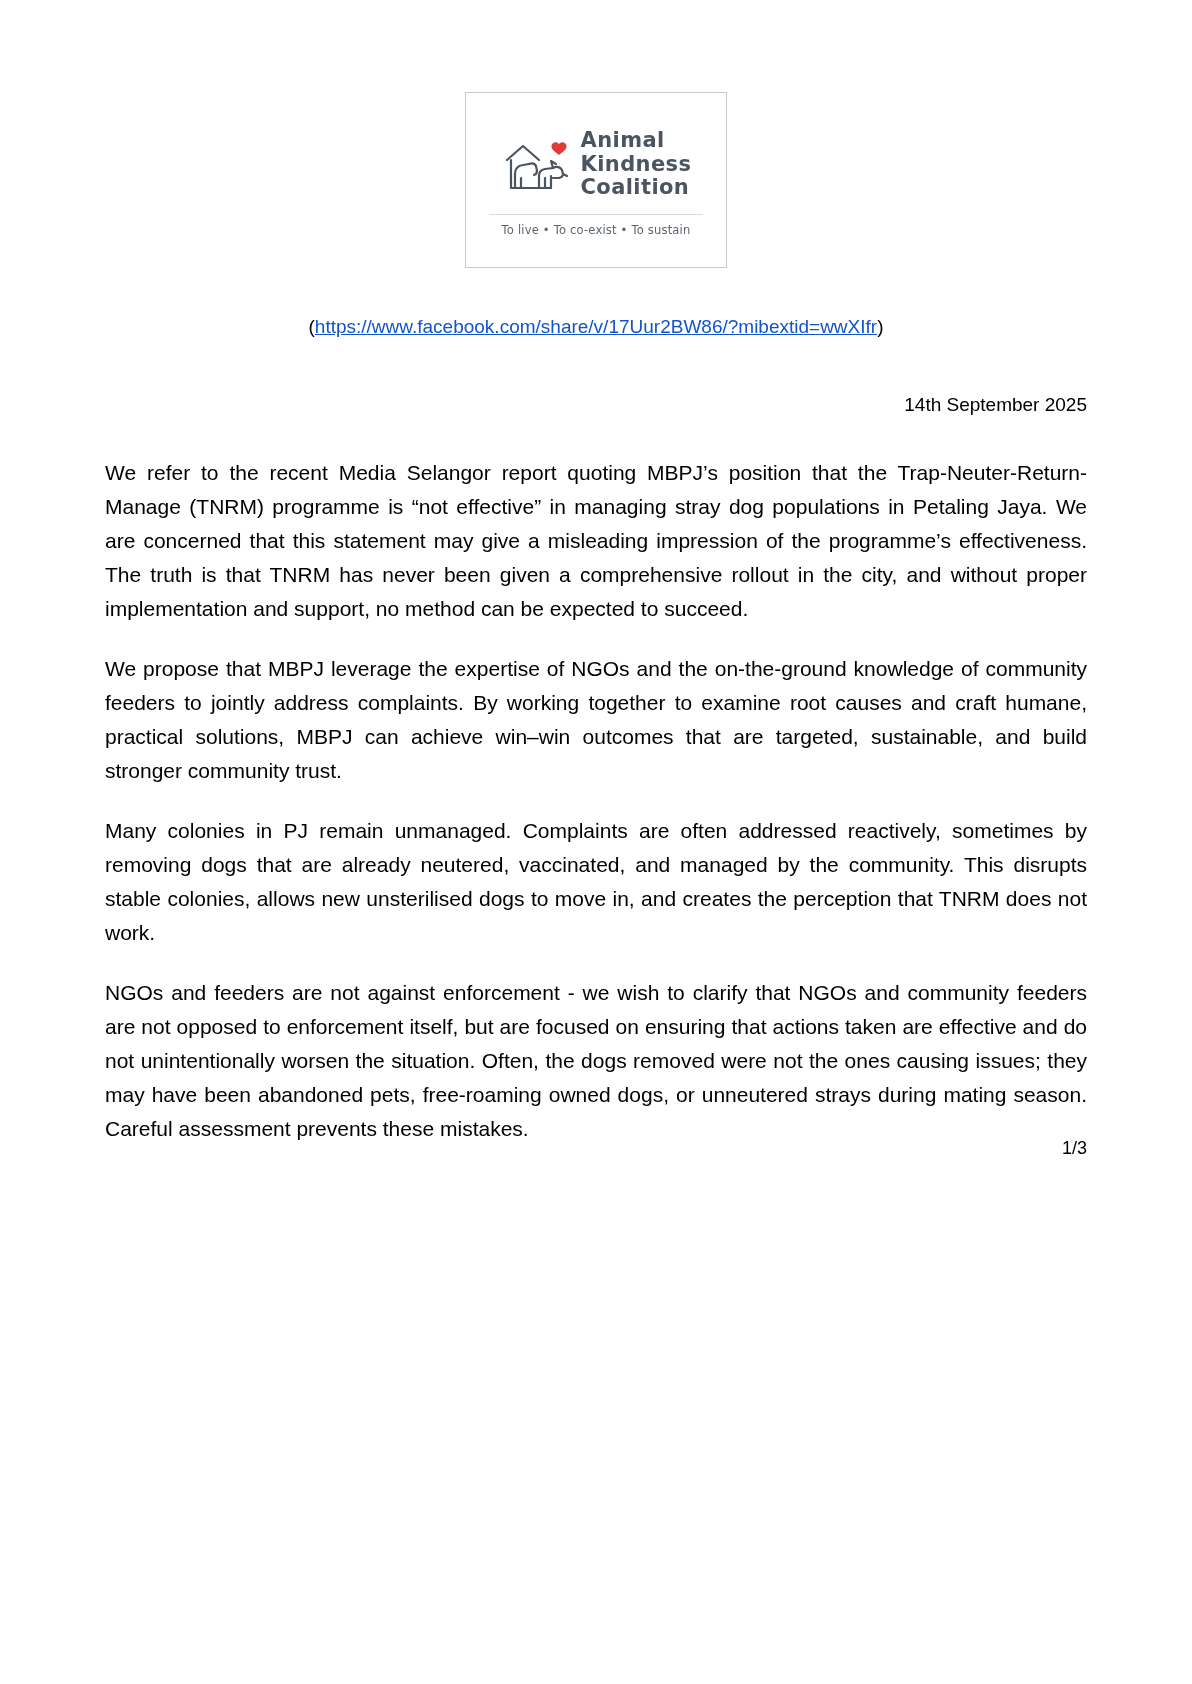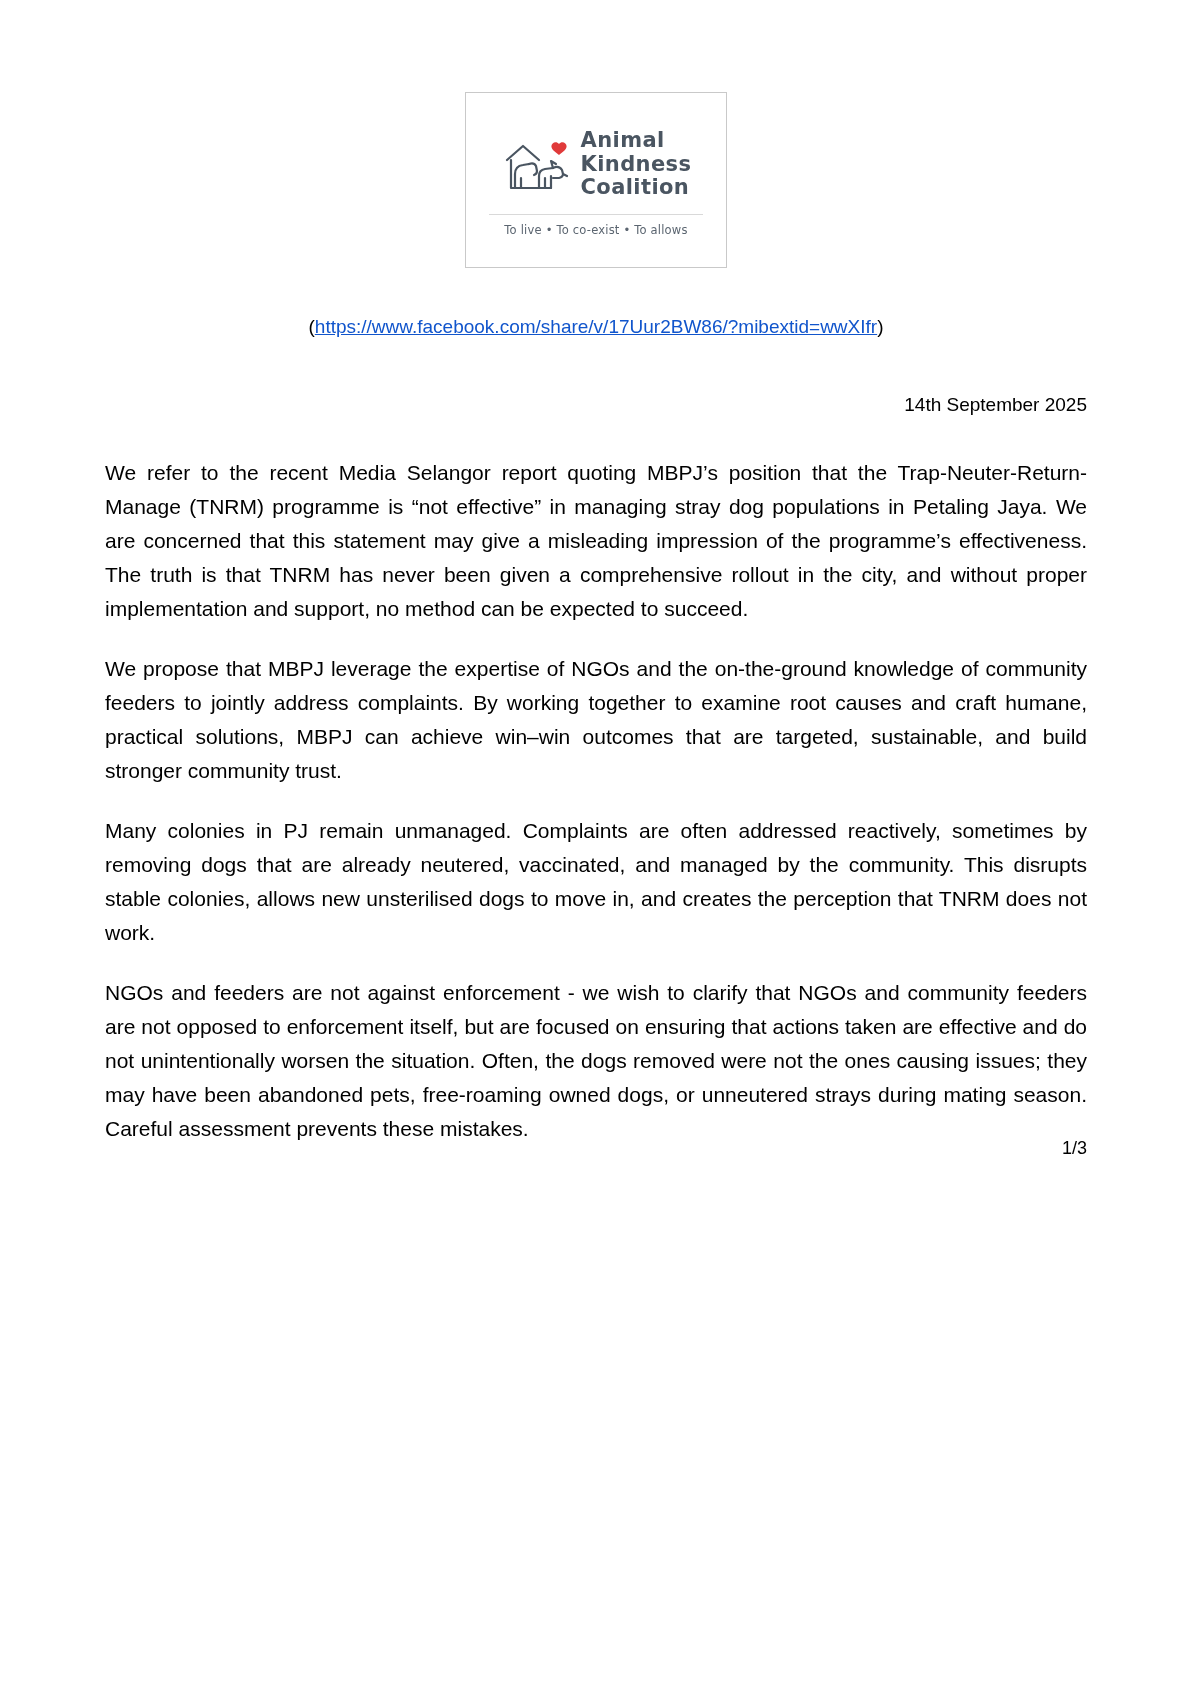--- a/index.html
+++ b/index.html
@@ -154,21 +154,21 @@
             </g>
             <path d="M58 14 c2.6-3.4 7.6-1.4 7.6 2.3 c0 3.6-4.6 6.4-7.6 8.6 c-3-2.2-7.6-5-7.6-8.6 c0-3.7 5-5.7 7.6-2.3 z" fill="#e03a3a"></path>
           </svg>
         </span>
         <span class="logo-words">
           <span>Animal</span>
           <span>Kindness</span>
           <span>Coalition</span>
         </span>
       </div>
-      <div class="logo-tagline">To live • To co-exist • To allows</div>
+      <div class="logo-tagline">To live • To co-exist • To sustain</div>
     </div>
   </div>
 
   <div class="title-block">
     <div class="doc-link-line"><span>(</span><a class="doc-link" href="#">https://www.facebook.com/share/v/17Uur2BW86/?mibextid=wwXIfr</a><span>)</span></div>
   </div>
 
   <div class="doc-date">14th September 2025</div>
 
   <div class="body-copy">

